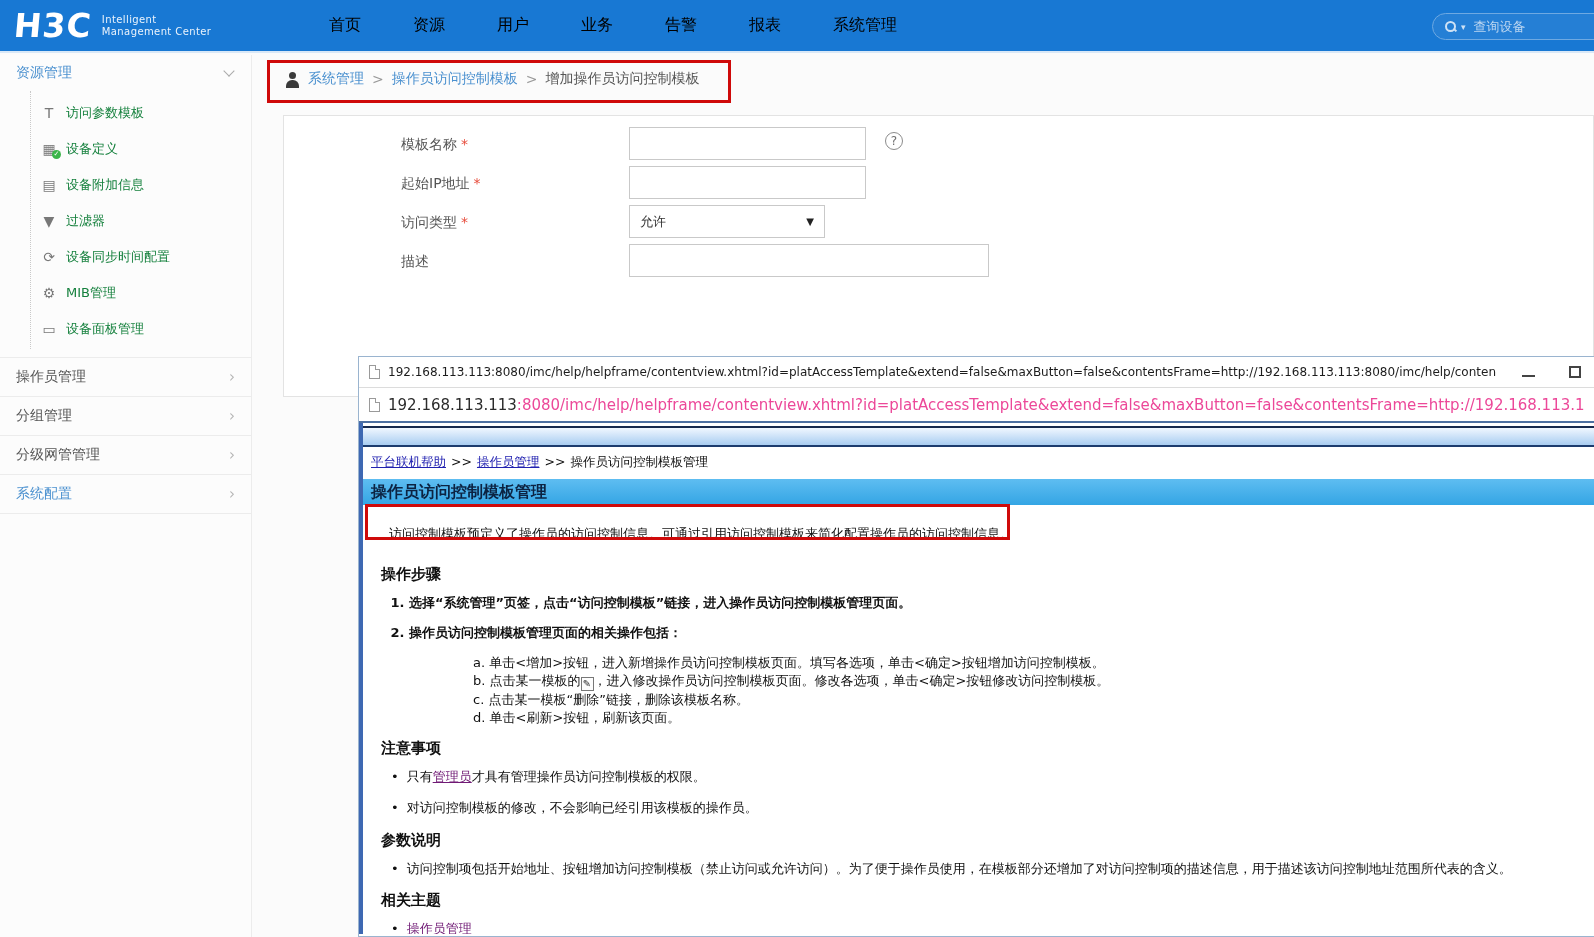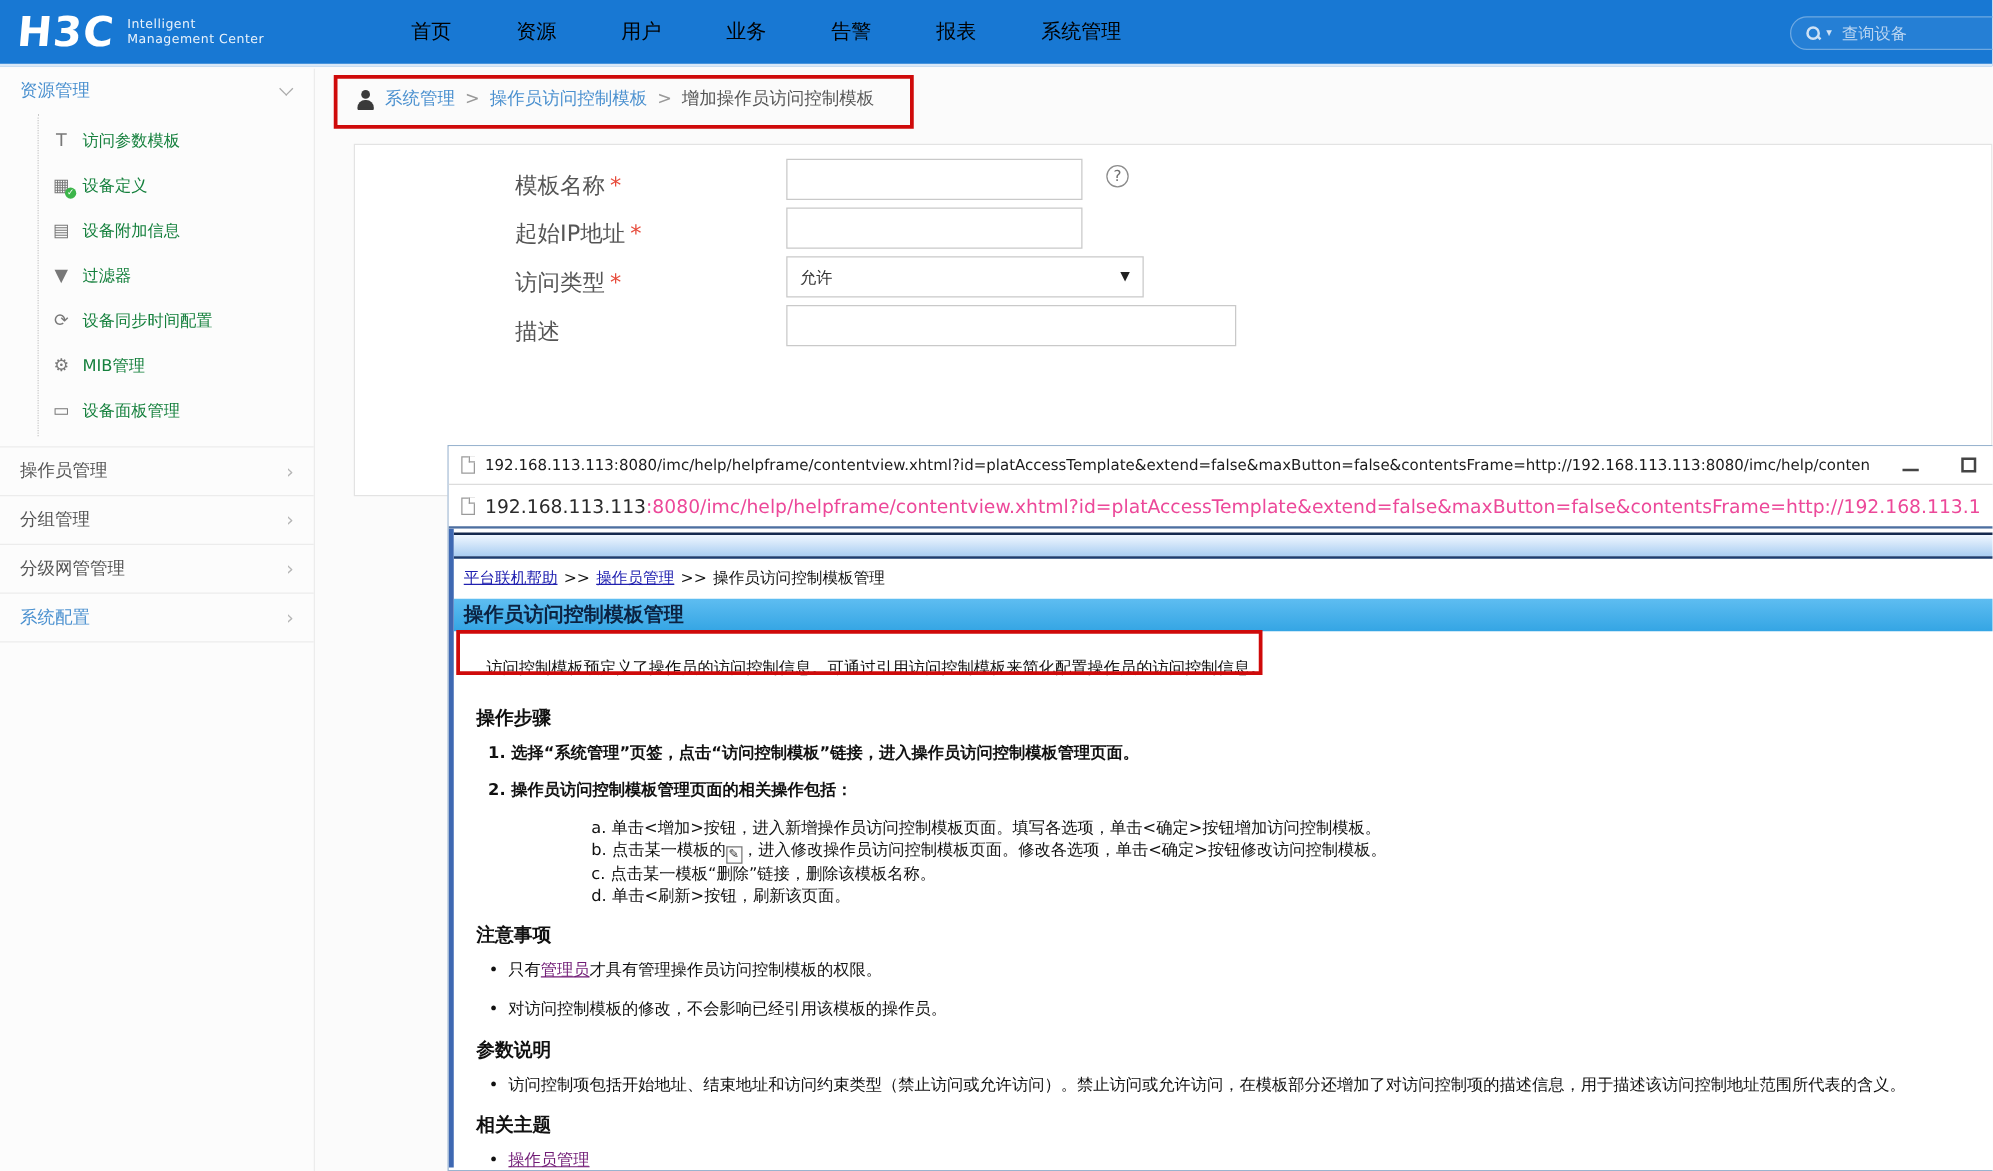--- a/index.html
+++ b/index.html
@@ -42,25 +42,25 @@
   .crumb { position:absolute; left:32px; top:15px; display:flex; align-items:center; font-size:14px; }
   .person-icon { position:relative; width:15px; height:15px; margin-right:8px; }
   .person-icon::before { content:""; position:absolute; left:4px; top:0; width:7px; height:7px; border-radius:50%; background:#3a3a3a; }
   .person-icon::after { content:""; position:absolute; left:1px; top:8px; width:13px; height:6px; border-radius:6px 6px 0 0; background:#3a3a3a; border-bottom:2px solid #3a3a3a; }
   .crumb a { color:#4a90cf; text-decoration:none; cursor:pointer; }
   .crumb .sep { color:#999; margin:0 8px; }
   .crumb .current { color:#555; }
   .form-panel { position:absolute; left:30px; top:60px; width:1311px; height:282px; background:#ffffff; border:1px solid #e3e3e3; }
   .form-row { position:relative; height:39px; }
   .form-rows { padding-top:11px; }
-  .f-label { position:absolute; left:128px; top:9px; font-size:18px; color:#555; }
+  .f-label { position:absolute; left:117px; top:9px; font-size:14px; color:#555; }
   .f-req { color:#e74c3c; margin-left:4px; }
   .f-input { position:absolute; left:345px; top:0; width:237px; height:33px; border:1px solid #c9c9c9; background:#fff; font-size:13px; padding:0 8px; outline:none; }
   .f-input.wide { width:360px; }
-  .f-select { position:absolute; left:345px; top:0; width:286px; height:33px; border:1px solid #c9c9c9; background:#fff; display:flex; align-items:center; justify-content:space-between; padding:0 10px; cursor:pointer; }
+  .f-select { position:absolute; left:345px; top:0; width:196px; height:33px; border:1px solid #c9c9c9; background:#fff; display:flex; align-items:center; justify-content:space-between; padding:0 10px; cursor:pointer; }
   .f-select .val { font-size:13px; color:#333; }
   .f-select .caret { font-size:10px; color:#222; }
   .help-q { position:absolute; left:601px; top:5px; width:18px; height:18px; border:1px solid #8c8c8c; border-radius:50%; color:#6e6e6e; font-size:12px; line-height:16px; text-align:center; cursor:pointer; }
   .btn { position:absolute; top:338px; width:46px; height:28px; background:#4a90c8; color:#fff; font-size:13px; line-height:28px; text-align:center; cursor:pointer; z-index:2; }
   .btn.ok { left:773px; }
   .btn.cancel { left:825px; }
 
   
   .popup { position:absolute; left:358px; top:356px; width:1240px; height:581px; background:#fff; border:1px solid #9ab4cf; z-index:10; }
   .ptitle { height:31px; display:flex; align-items:center; padding:0 16px 0 10px; border-bottom:1px solid #dcdcdc; background:#fff; }
@@ -245,21 +245,21 @@
           <li><span>c. </span><span>点击某一模板“删除”链接，删除该模板名称。</span></li>
           <li><span>d. </span><span>单击&lt;刷新&gt;按钮，刷新该页面。</span></li>
         </ol>
       <div class="h-sec">注意事项</div>
       <ul class="dots" id="help-notes">
           <li><span>只有</span><a>管理员</a><span>才具有管理操作员访问控制模板的权限。</span></li>
           <li><span>对访问控制模板的修改，不会影响已经引用该模板的操作员。</span></li>
         </ul>
       <div class="h-sec">参数说明</div>
       <ul class="dots" id="help-params">
-          <li>访问控制项包括开始地址、结束地址和访问约束类型（禁止访问或允许访问）。禁止访问或允许访问，在模板部分还增加了对访问控制项的描述信息，用于描述该访问控制地址范围所代表的含义。</li>
+          <li>访问控制项包括开始地址、按钮增加访问控制模板（禁止访问或允许访问）。为了便于操作员使用，在模板部分还增加了对访问控制项的描述信息，用于描述该访问控制地址范围所代表的含义。</li>
         </ul>
       <div class="h-sec">相关主题</div>
       <ul class="dots related" id="help-related">
           <li><a>操作员管理</a></li>
         </ul>
     </div>
   </div>
 </div>
 
 <div class="redbox redbox1"></div>

